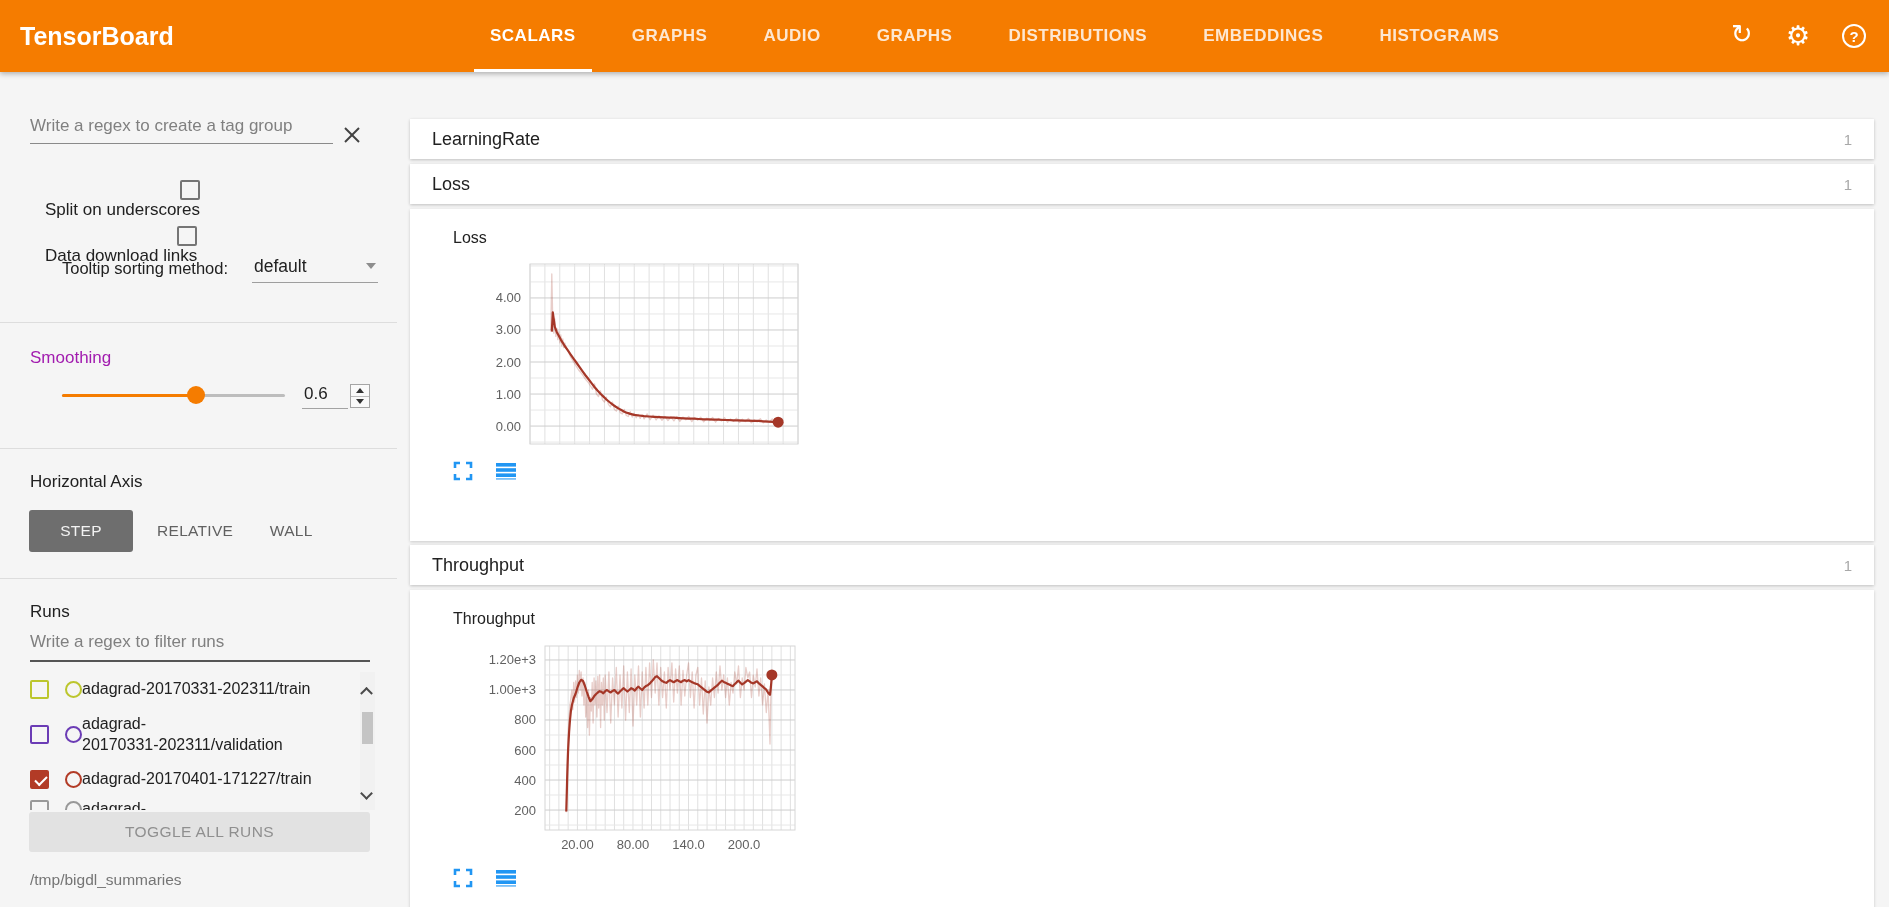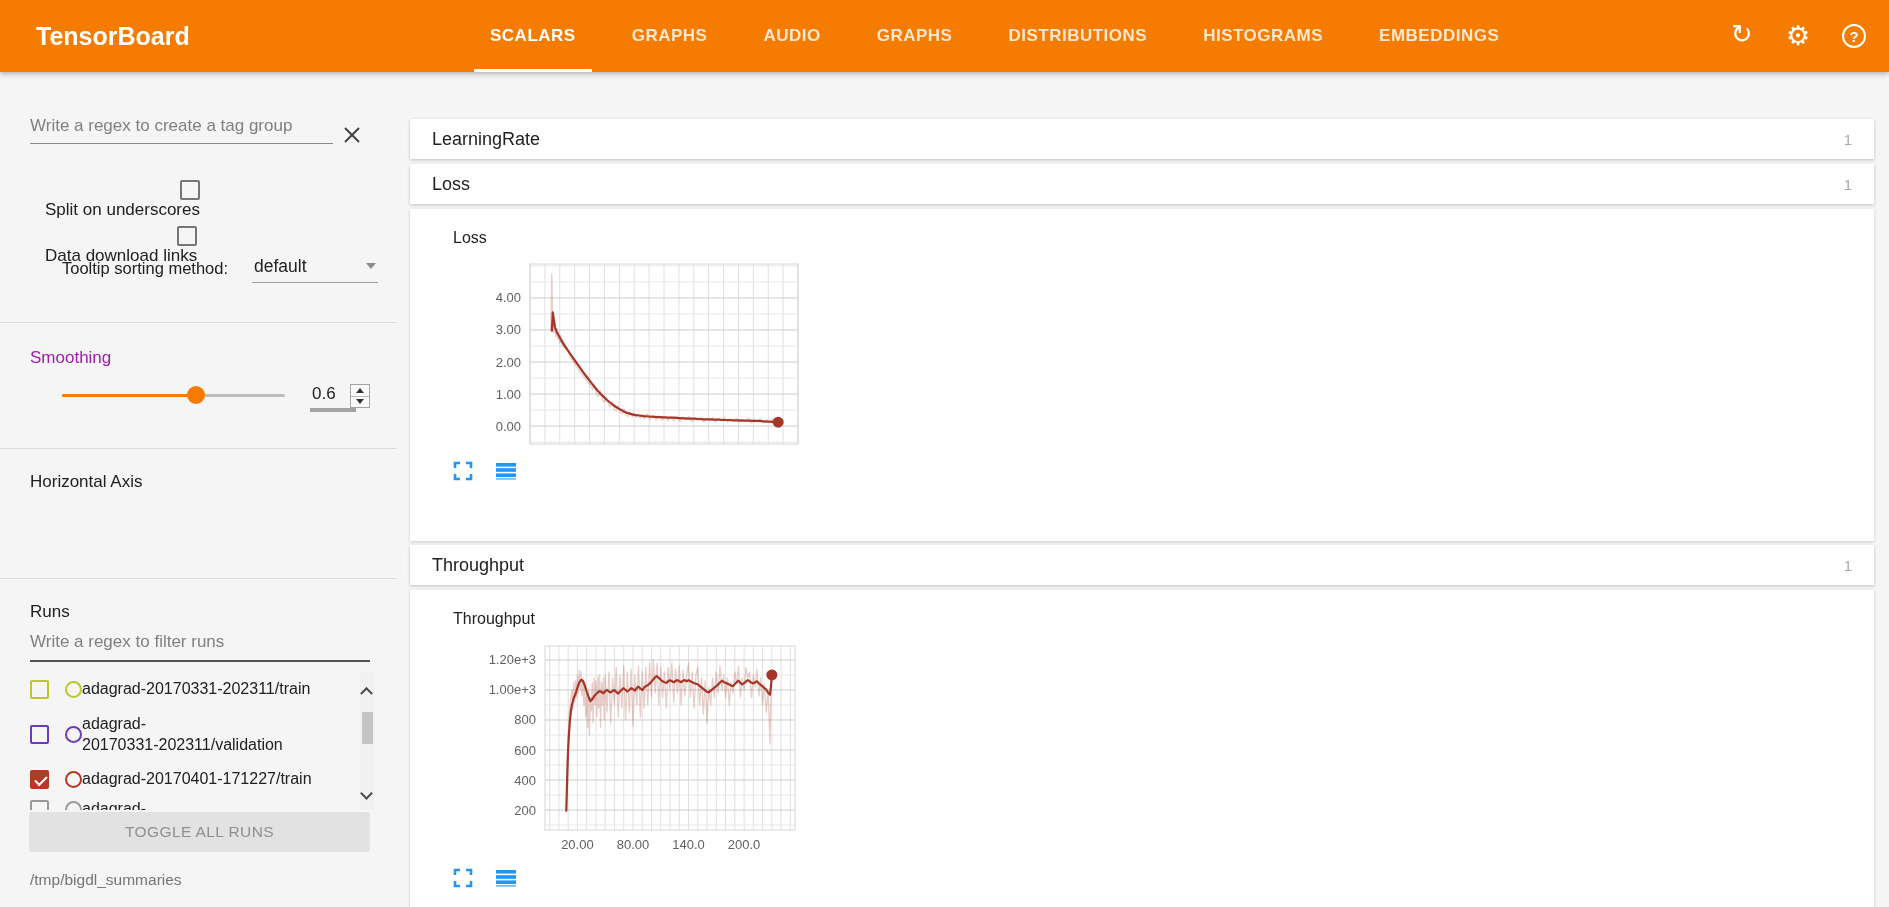--- a/index.html
+++ b/index.html
@@ -3,21 +3,21 @@
 <meta charset="utf-8">
 <style>
   * { box-sizing: border-box; margin: 0; padding: 0; }
   html,body { width:1889px; height:907px; overflow:hidden;
     font-family:"Liberation Sans","DejaVu Sans",sans-serif; background:#f5f5f5; }
 
   
   .header { position:absolute; left:0; top:0; width:1889px; height:72px;
     background:#f57c00; display:flex; align-items:center; z-index:10;
     box-shadow:0 2px 5px rgba(0,0,0,.28); }
-  .hdr-title { margin-left:36px; font-size:25px; font-weight:bold; color:#fff; }
+  .hdr-title { margin-left:20px; font-size:25px; font-weight:bold; color:#fff; }
   .tabs { position:absolute; left:474px; top:0; height:72px; display:flex; gap:24px; }
   .tab { display:flex; align-items:center; padding:0 16px; font-size:17px; font-weight:bold;
     letter-spacing:.5px; color:rgba(255,255,255,.82); cursor:pointer; border-bottom:3px solid transparent; padding-top:3px; }
   .tab.active { color:#fff; border-bottom-color:#fff; }
   .hdr-icons { margin-left:auto; margin-right:20px; display:flex; gap:26px; align-items:center; }
   .icon-btn { width:30px; height:30px; display:grid; place-items:center; color:#fff; cursor:pointer; }
   .refresh-glyph { font-size:26px; line-height:1; transform:translateY(-2px); }
   .gear-glyph { font-size:27px; line-height:1; }
   .help-circle { width:24px; height:24px; border:2px solid #fff; border-radius:50%;
     display:grid; place-items:center; font-size:15px; font-weight:bold; color:#fff; }
@@ -40,21 +40,21 @@
   .tooltip-select { position:relative; margin-left:24px; width:126px; border-bottom:1px solid #9e9e9e;
     font-size:17.5px; color:#212121; padding:2px 2px 5px; cursor:pointer; }
   .caret-down { position:absolute; right:2px; top:9px; width:0; height:0;
     border-left:5px solid transparent; border-right:5px solid transparent; border-top:6px solid #8d8d8d; }
 
   .smoothing-label { position:absolute; left:30px; top:276px; font-size:17px; color:#a21caf; }
   .slider-row { position:absolute; left:62px; top:310px; width:310px; height:26px; }
   .slider-track { position:absolute; left:0; top:12px; width:223px; height:3px; background:#bdbdbd; border-radius:2px; }
   .slider-fill { position:absolute; left:0; top:12px; height:3px; background:#f57c00; border-radius:2px; }
   .slider-knob { position:absolute; top:4px; width:18px; height:18px; border-radius:50%; background:#f57c00; cursor:pointer; }
-  .smooth-val { position:absolute; left:248px; top:0; width:46px; border-bottom:4px solid #a3a3a3;
+  .smooth-val { position:absolute; left:240px; top:0; width:46px; border-bottom:1px solid #a3a3a3;
     font-size:17px; color:#212121; padding:2px 0 4px 2px; }
   .spinner { position:absolute; left:288px; top:2px; width:20px; height:24px; border:1px solid #a5a5a5;
     background:#fafafa; display:flex; flex-direction:column; }
   .spin-up,.spin-down { flex:1; display:grid; place-items:center; cursor:pointer; }
   .spin-up { border-bottom:1px solid #bdbdbd; }
   .tri-up { width:0;height:0;border-left:4px solid transparent;border-right:4px solid transparent;border-bottom:5px solid #333; }
   .tri-dn { width:0;height:0;border-left:4px solid transparent;border-right:4px solid transparent;border-top:5px solid #333; }
 
   .haxis-label { position:absolute; left:30px; top:400px; font-size:17px; color:#212121; }
   .haxis-btns { position:absolute; left:29px; top:438px; display:flex; }
@@ -109,22 +109,22 @@
 <body>
 
 <div class="header">
   <div class="hdr-title">TensorBoard</div>
   <div class="tabs">
     <div class="tab active">SCALARS</div>
     <div class="tab">GRAPHS</div>
     <div class="tab">AUDIO</div>
     <div class="tab">GRAPHS</div>
     <div class="tab">DISTRIBUTIONS</div>
+    <div class="tab">EMBEDDINGS</div>
     <div class="tab">HISTOGRAMS</div>
-    <div class="tab">EMBEDDINGS</div>
   </div>
   <div class="hdr-icons">
     <div class="icon-btn">
       <span class="refresh-glyph">↻</span>
     </div>
     <div class="icon-btn">
       <span class="gear-glyph">⚙</span>
     </div>
     <div class="icon-btn">
       <span class="help-circle">?</span>
@@ -173,20 +173,25 @@
         </div>
       <div class="spin-down">
           <span class="tri-dn"></span>
         </div>
     </div>
   </div>
 
   <div class="sb-divider" style="top:376px;"></div>
 
   <div class="haxis-label">Horizontal Axis</div>
+  <div class="haxis-btns">
+    <div class="axis-btn active">STEP</div>
+    <div class="axis-btn">RELATIVE</div>
+    <div class="axis-btn">WALL</div>
+  </div>
 
   <div class="sb-divider" style="top:506px;"></div>
 
   <div class="runs-label">Runs</div>
   <div class="runs-filter">
     <input type="text" placeholder="Write a regex to filter runs" style="">
   </div>
 
   <div class="run-list">
     <div class="run-row">

